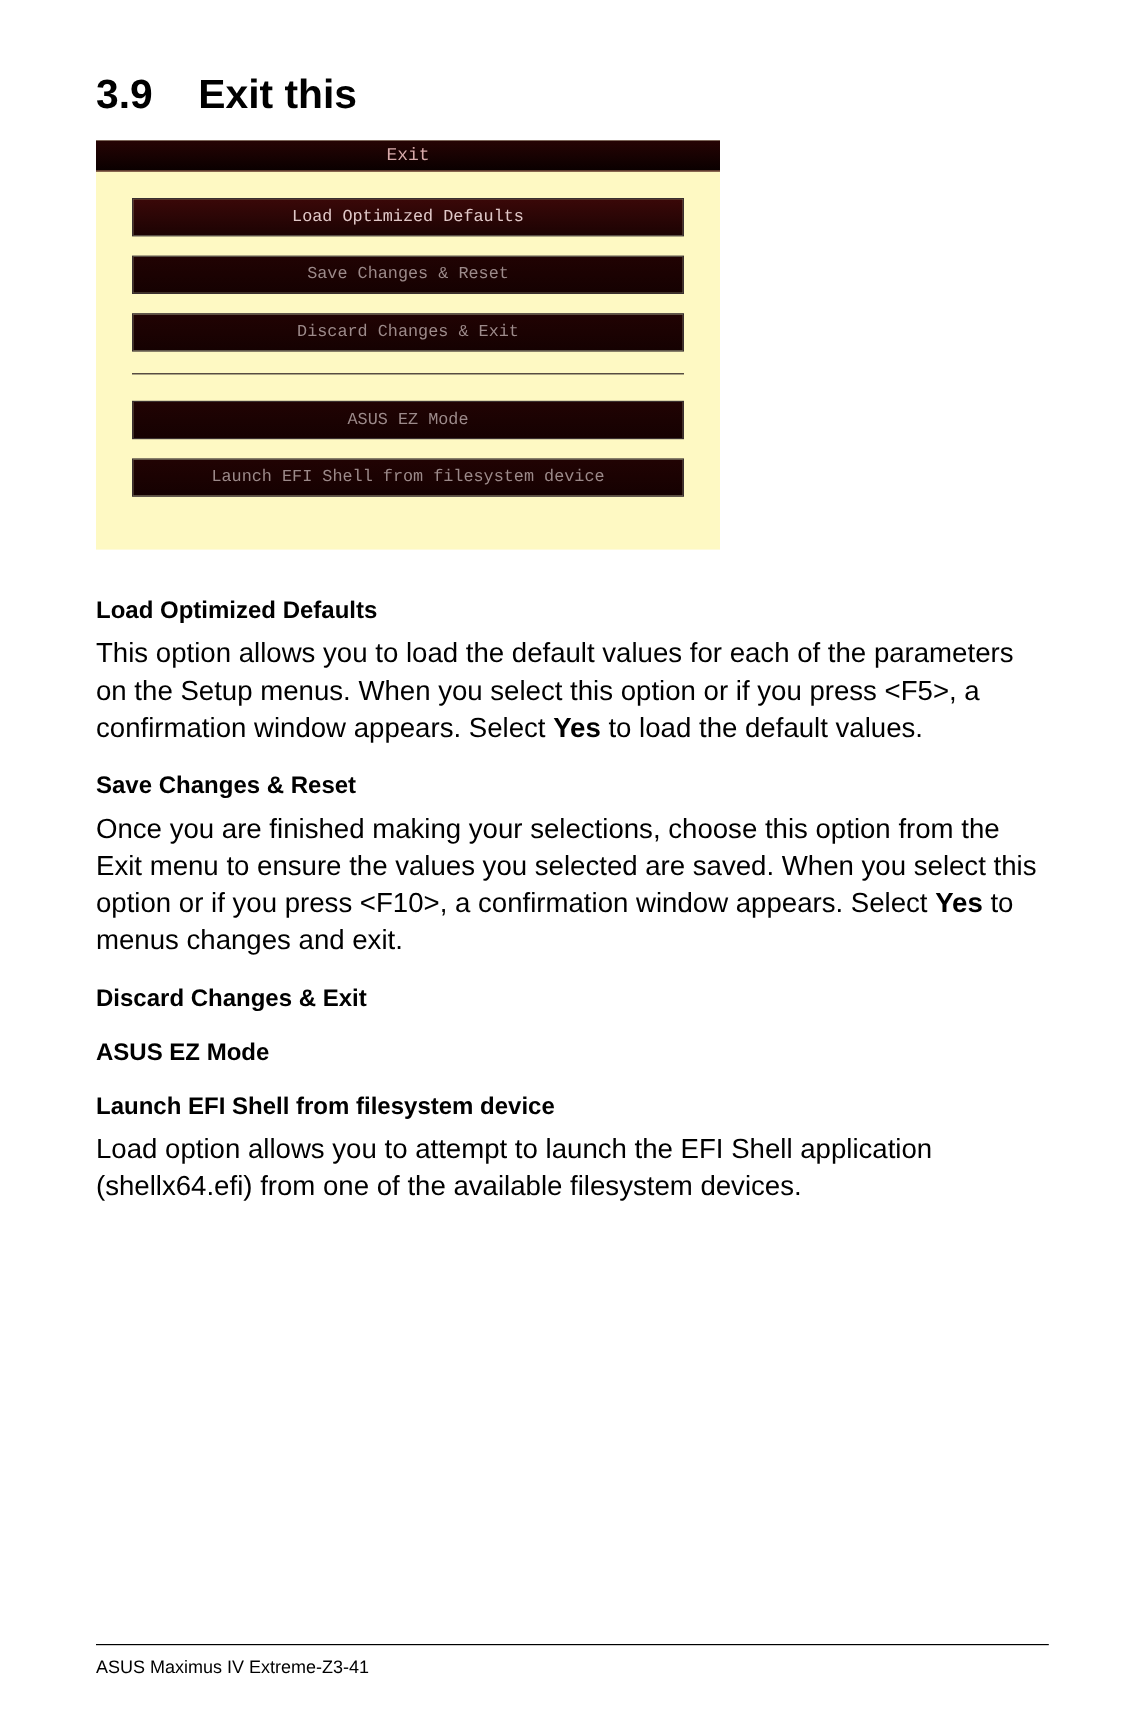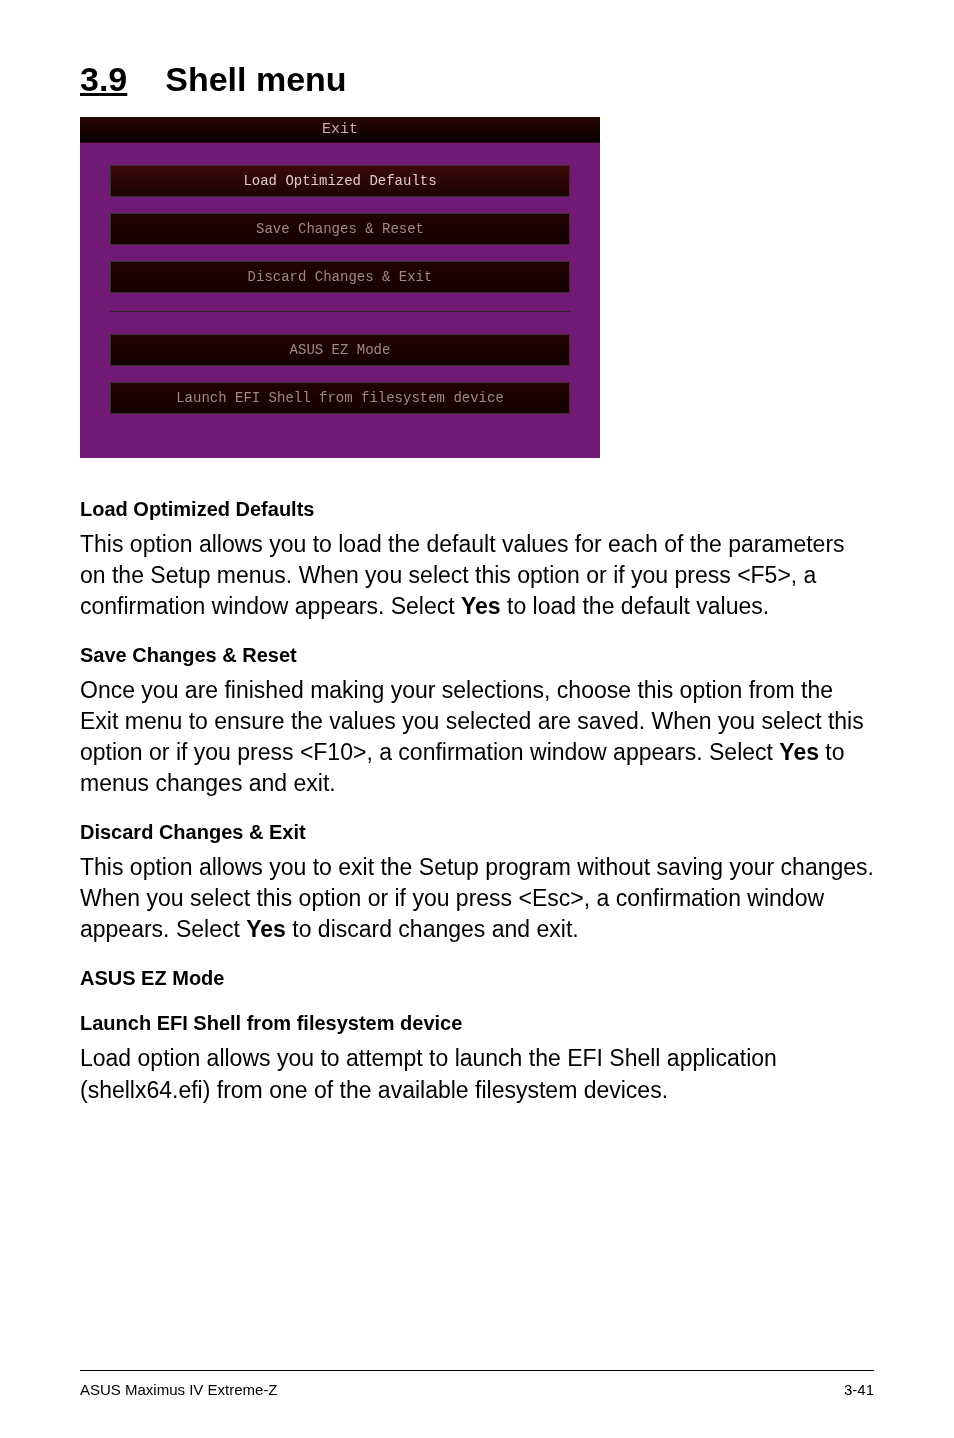--- a/index.html
+++ b/index.html
@@ -11,32 +11,32 @@
     padding: 60px 80px 40px 80px;
     display: flex;
     flex-direction: column;
   }
   .content { flex: 1; }
   h1 {
     font-size: 34px;
     font-weight: 700;
     margin-bottom: 18px;
   }
-  .num { display: inline-block; margin-right: 38px; text-decoration: underline; }
+  .num { display: inline-block; margin-right: 38px; }
   p.intro {
     font-size: 19px;
     line-height: 1.35;
     margin-bottom: 28px;
   }
   .bold { font-weight: 700; }
 
   
   .bios {
     width: 520px;
-    background: #701a75;
+    background: #fef9c3;
     padding: 18px 30px 28px 30px;
     margin-bottom: 40px;
   }
   .bios-header {
     text-align: center;
     color: #d7aaaa;
     font-family: "Courier New", monospace;
     font-size: 15px;
     padding: 4px 0 4px 0;
     background: linear-gradient(#260404, #0a0000);
@@ -75,31 +75,30 @@
     font-size: 23px;
     line-height: 1.35;
     margin-bottom: 6px;
   }
 
   .footer {
     border-top: 1px solid #000;
     margin-top: 40px;
     padding-top: 10px;
     display: flex;
-    justify-content: space-between;
     font-size: 15px;
   }
 </style>
 </head>
 <body>
 
 <div class="content">
 
 <h1>
-  <span class="num">3.9</span><span>Shell menu</span>
+  <span class="num">3.9</span><span>Exit this</span>
 </h1>
 
 
 <div class="bios">
   <div class="bios-header">Exit</div>
   <div class="bios-btn highlight">Load Optimized Defaults</div>
   <div class="bios-btn">Save Changes &amp; Reset</div>
   <div class="bios-btn">Discard Changes &amp; Exit</div>
   <hr class="bios-divider">
   <div class="bios-btn">ASUS EZ Mode</div>
@@ -110,23 +109,20 @@
 <p class="section-body">
   <span>This option allows you to load the default values for each of the parameters on the Setup menus. When you select this option or if you press &lt;F5&gt;, a confirmation window appears. Select </span><span class="bold">Yes</span><span> to load the default values.</span>
 </p>
 
 <h2>Save Changes &amp; Reset</h2>
 <p class="section-body">
   <span>Once you are finished making your selections, choose this option from the Exit menu to ensure the values you selected are saved. When you select this option or if you press &lt;F10&gt;, a confirmation window appears. Select </span><span class="bold">Yes</span><span> to menus changes and exit.</span>
 </p>
 
 <h2>Discard Changes &amp; Exit</h2>
-<p class="section-body">
-  <span>This option allows you to exit the Setup program without saving your changes. When you select this option or if you press &lt;Esc&gt;, a confirmation window appears. Select </span><span class="bold">Yes</span><span> to discard changes and exit.</span>
-</p>
 
 <h2>ASUS EZ Mode</h2>
 
 <h2>Launch EFI Shell from filesystem device</h2>
 <p class="section-body">Load option allows you to attempt to launch the EFI Shell application (shellx64.efi) from one of the available filesystem devices.</p>
 
 </div>
 
 <div class="footer">
   <span>ASUS Maximus IV Extreme-Z</span>

